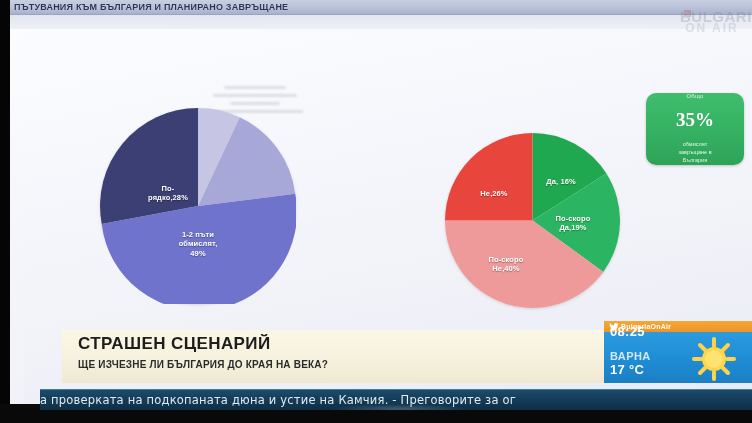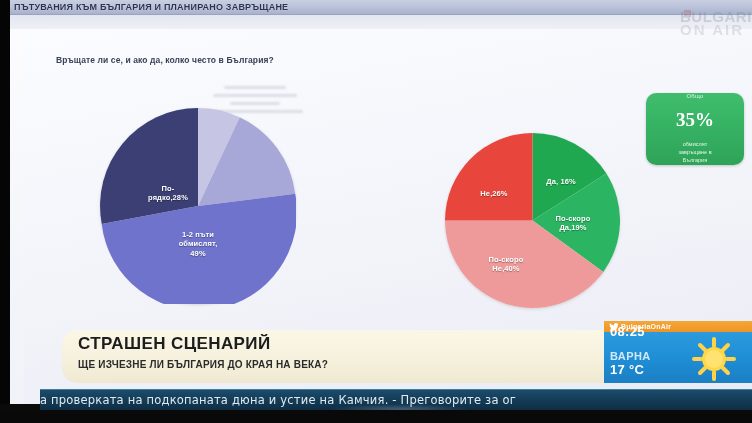--- a/index.html
+++ b/index.html
@@ -25,21 +25,21 @@
   #gutter{position:absolute;left:0;top:0;width:10px;height:404px;background:#050505;}
   #slide-inner-border{position:absolute;left:14px;top:29px;width:728px;height:375px;
      background:linear-gradient(170deg,#fbfcff 0%,#f2f3f9 60%,#e9ebf4 100%);}
 
   
   #watermark{position:absolute;right:8px;top:2px;width:64px;height:36px;opacity:.28;}
   #wm-line1{position:absolute;left:0;top:6px;width:64px;height:10px;
      font-size:15px;font-weight:bold;color:#7b8296;letter-spacing:.5px;text-align:center;}
   #wm-dot{position:absolute;left:4px;top:8px;width:7px;height:7px;background:#c04040;}
   #wm-line2{position:absolute;left:0;top:19px;width:64px;
-     font-size:15px;font-weight:bold;color:#9aa0b2;letter-spacing:2px;text-align:center;}
+     font-size:12px;font-weight:bold;color:#9aa0b2;letter-spacing:2px;text-align:center;}
 
   
   .question{position:absolute;font-size:8.5px;font-weight:bold;color:#3a4058;
      white-space:nowrap;letter-spacing:.1px;}
   #q-left{left:46px;top:55px;}
   #q-right{left:390px;top:55px;}
 
   
   .ghost-lines{position:absolute;left:190px;top:86px;width:110px;opacity:.30;}
   .ghost-lines div{height:3px;margin:0 auto 5px auto;border-radius:2px;
@@ -61,21 +61,21 @@
      background:linear-gradient(180deg,#3fbd6c 0%,#35b062 55%,#2ea357 100%);
      border-radius:10px;box-shadow:0 1px 3px rgba(0,0,0,.2);
      display:flex;flex-direction:column;align-items:center;justify-content:space-between;}
   #callout-top{font-size:6px;color:#d9f5e4;letter-spacing:.2px;margin-bottom:1px;}
   #callout-big{font-size:19px;font-weight:bold;color:#ffffff;line-height:1;
      font-family:"Liberation Serif",serif;}
   #callout-sub{font-size:5.5px;color:#e2f7ea;text-align:center;line-height:1.45;
      margin-top:3px;}
 
   
-  #banner{position:absolute;left:62px;top:330px;width:690px;height:53px;overflow:hidden;border-radius:15px;}
+  #banner{position:absolute;left:62px;top:330px;width:690px;height:53px;overflow:hidden;}
   #banner-cream{position:absolute;left:0;top:0;width:560px;height:53px;
      background:linear-gradient(180deg,#fbf7e6 0%,#f6f1dd 55%,#efe9d2 100%);}
   #banner-fade{position:absolute;left:545px;top:0;width:80px;height:53px;
      background:linear-gradient(90deg,rgba(246,241,221,1) 0%,#f0a33c 45%,#ef8f20 100%);}
   #headline{position:absolute;left:16px;top:4px;font-size:17px;font-weight:bold;
      color:#1d1d1d;letter-spacing:.4px;}
   #subhead{position:absolute;left:16px;top:29px;font-size:10px;font-weight:bold;
      color:#2b2b2b;letter-spacing:.2px;}
 
   
@@ -121,21 +121,20 @@
       <div id="slide-title">ПЪТУВАНИЯ КЪМ БЪЛГАРИЯ И ПЛАНИРАНО ЗАВРЪЩАНЕ</div>
     </div>
     <div id="slide-band"></div>
 
     <div id="watermark">
       <div id="wm-dot"></div>
       <div id="wm-line1">BULGARIA</div>
       <div id="wm-line2">ON AIR</div>
     </div>
 
-    <div class="question" id="q-left">Връщате ли се, и ако да, колко често в България?</div>
 
     <div class="ghost-lines">
       <div style="width:62px"></div>
         <div style="width:84px"></div>
       <div style="width:50px"></div>
         <div style="width:96px"></div>
     </div>
 
     <div class="pie" id="pie-left">
       <svg width="196" height="196" viewBox="0 0 196 196">

